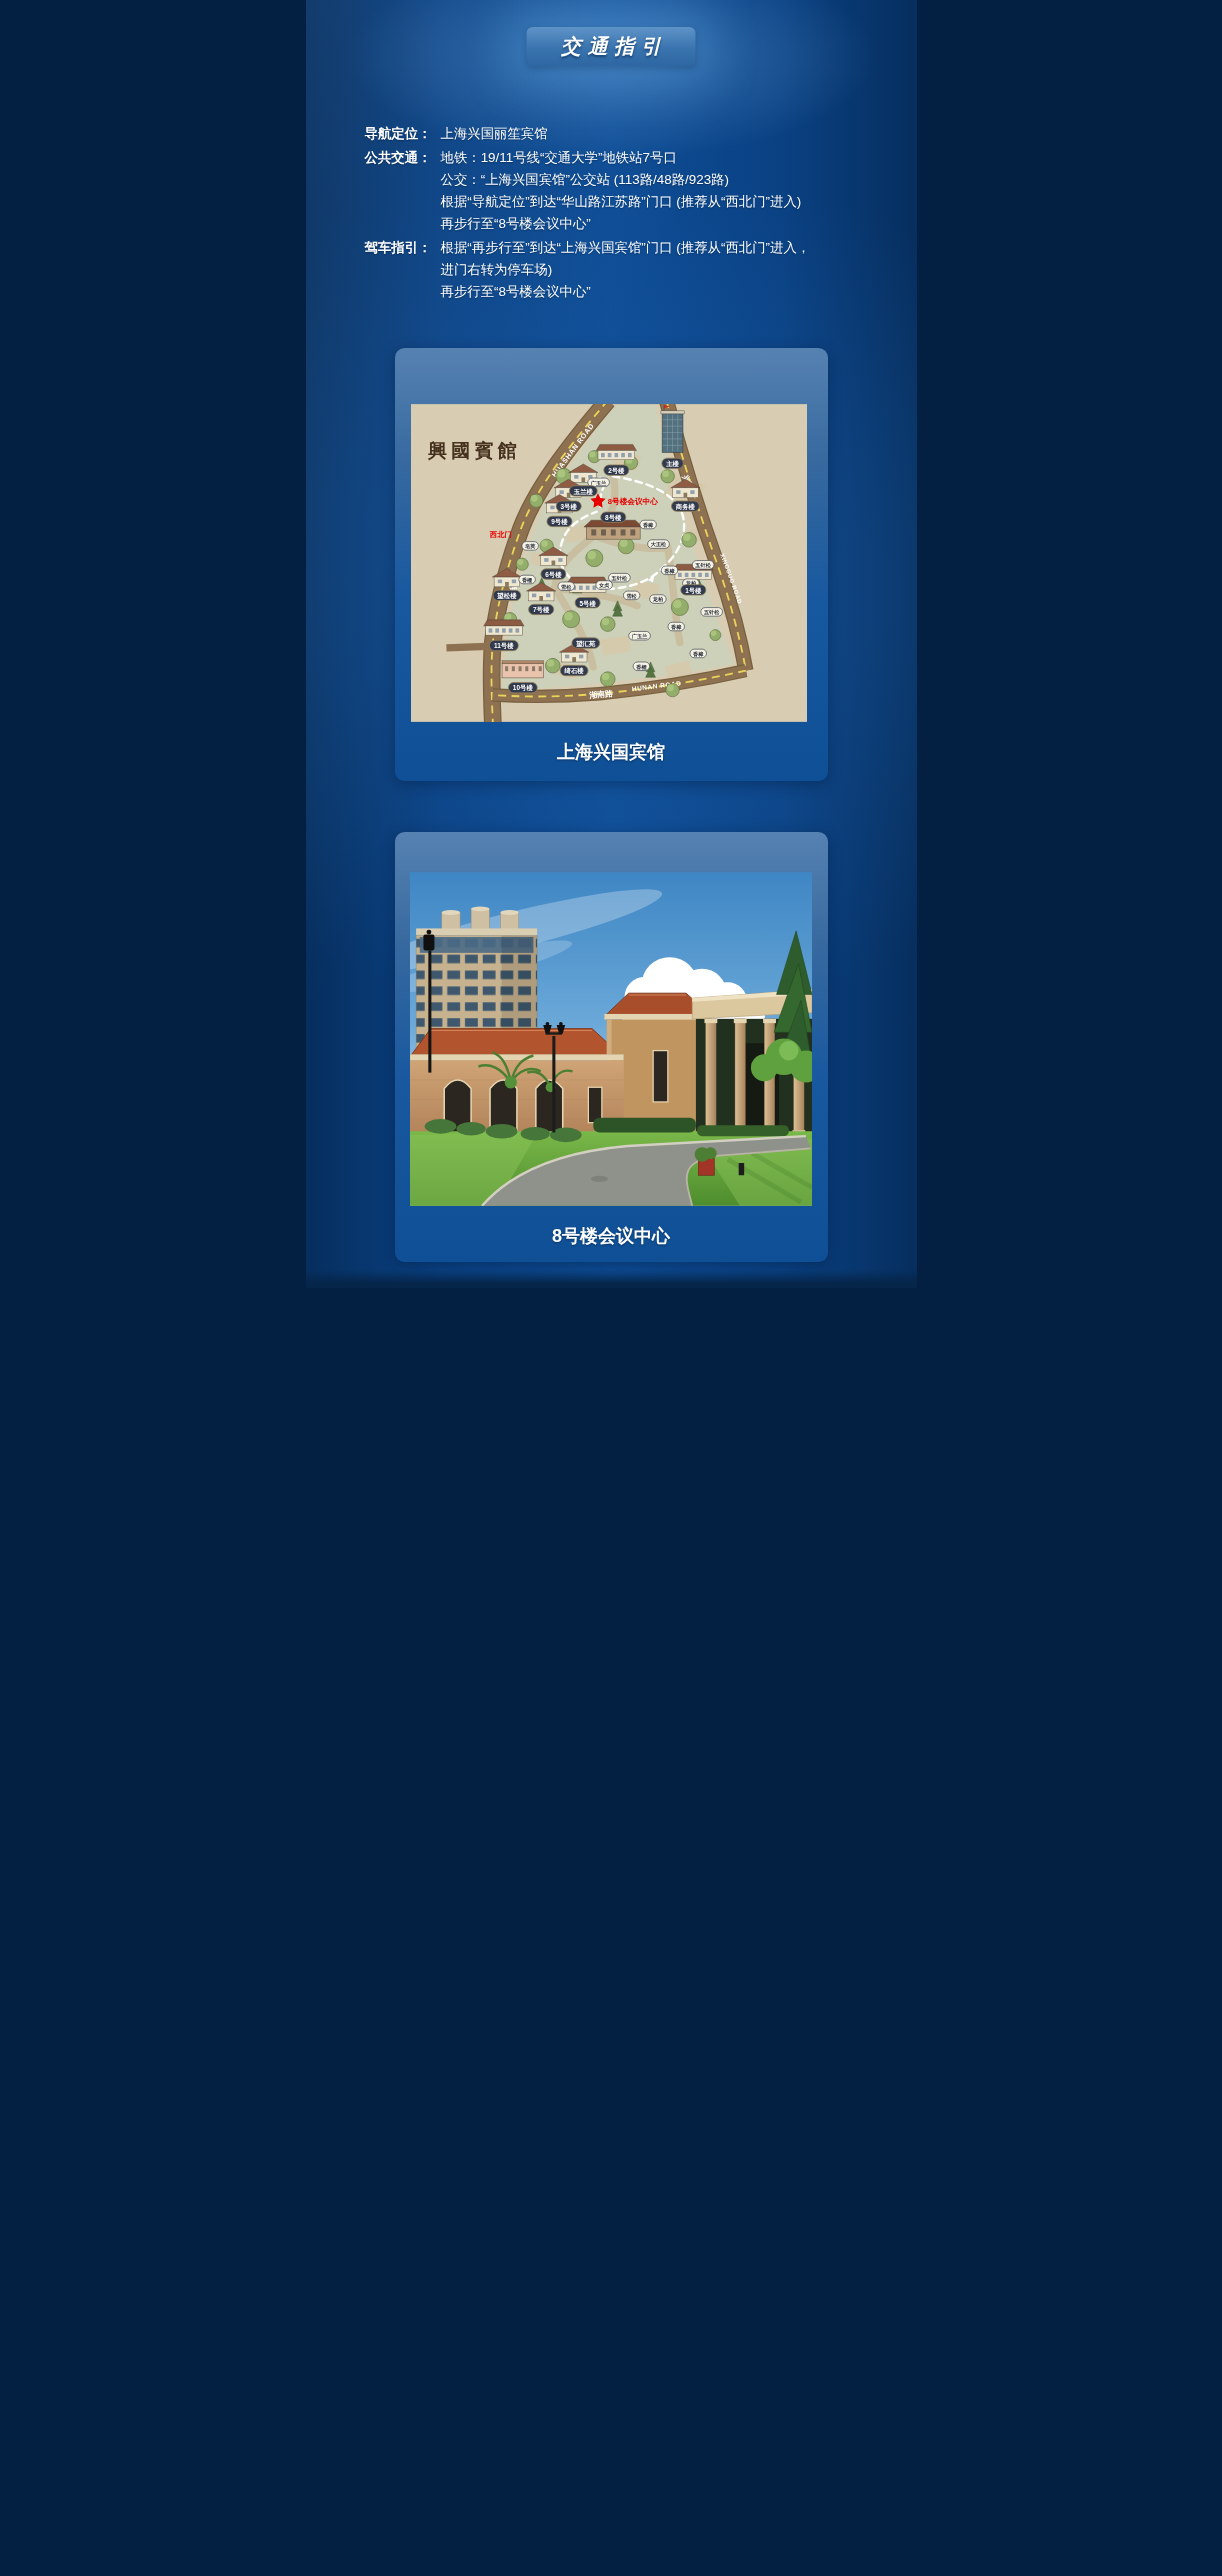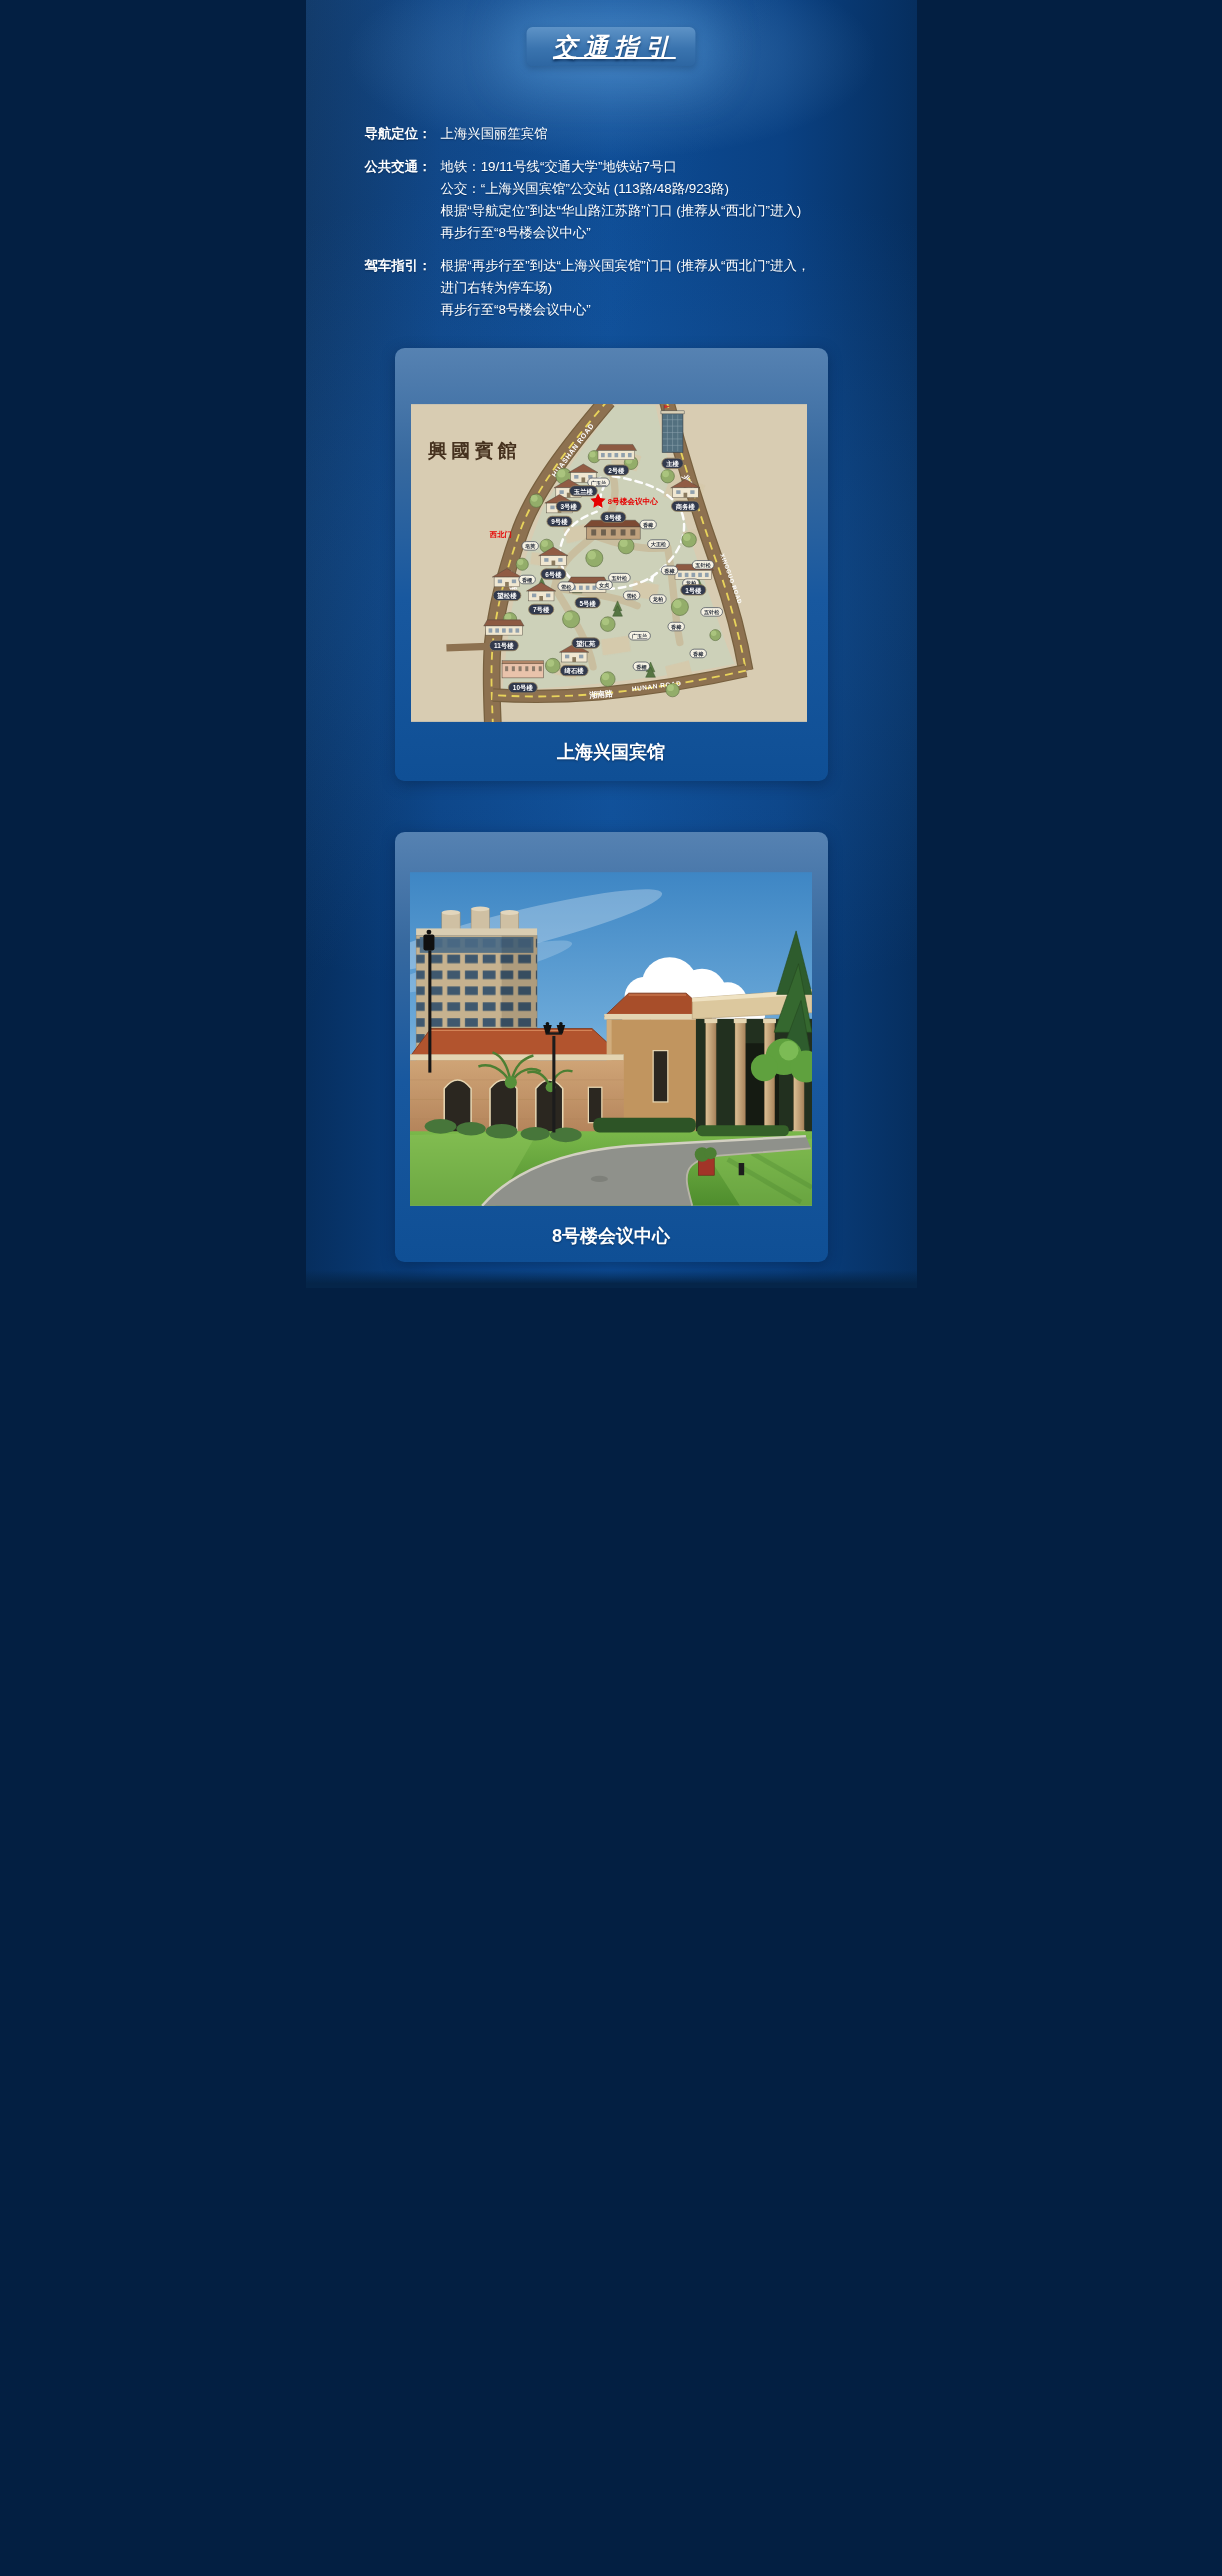--- a/index.html
+++ b/index.html
@@ -7,25 +7,25 @@
   .page{position:relative;width:611px;height:1288px;margin:0 auto;overflow:hidden;
     background:
       radial-gradient(379px 147px at 50% 56px, rgba(120,178,228,.42), rgba(120,178,228,0) 70%),
       radial-gradient(917px 580px at 50% 46%, rgba(38,108,182,.32), rgba(38,108,182,0) 72%),
       linear-gradient(115deg, rgba(130,180,228,.10) 0%, rgba(130,180,228,0) 40%),
       linear-gradient(90deg,#062e5e 0%,#0a4183 22%,#0d4c95 50%,#0a4183 78%,#062e5e 100%);}
   .banner{position:absolute;left:50%;top:27px;transform:translateX(-50%);
     width:169px;height:39px;border-radius:6.1px;display:flex;align-items:center;justify-content:center;
     background:linear-gradient(180deg,#5e93c7 0%,#3a74af 55%,#2d66a2 100%);
     box-shadow:0 0 43px 18.3px rgba(70,140,205,.45), 0 2.4px 6.1px rgba(0,20,50,.35);}
-  .banner-text{color:#fff;font-size:24px;font-weight:bold;font-style:italic;
-    letter-spacing:6.7px;padding-left:6.7px;text-shadow:0 1.8px 2.4px rgba(5,38,78,.6);text-decoration:underline;}
+  .banner-text{color:#fff;font-size:20px;font-weight:bold;font-style:italic;
+    letter-spacing:6.7px;padding-left:6.7px;text-shadow:0 1.8px 2.4px rgba(5,38,78,.6);}
   .info{position:absolute;left:59px;top:115px;width:532px;color:#fff;font-size:13.4px;line-height:22px;
     text-shadow:0 1.2px 1.2px rgba(2,25,55,.45);}
-  .info-row{display:flex;margin-top:11px;}
+  .info-row{display:flex;margin-top:2px;}
   .info-row:first-child{margin-top:8px;}
   .info-label{flex:none;width:76px;font-weight:bold;}
   .info-lines{flex:1;}
   .card{position:absolute;left:89px;width:433px;border-radius:9.8px;
     background:linear-gradient(180deg,#5682b2 0%,#37699f 26%,#18589f 58%,#0f4f95 100%);
     box-shadow:0 3.7px 13.4px rgba(2,20,48,.35);}
   .map-card{top:348px;height:433px;}
   .photo-card{top:832px;height:430px;}
   .map-wrap{position:absolute;left:16.5px;top:56px;width:396px;height:318px;}
   .photo-wrap{position:absolute;left:15.3px;top:40px;width:402px;height:334px;}

